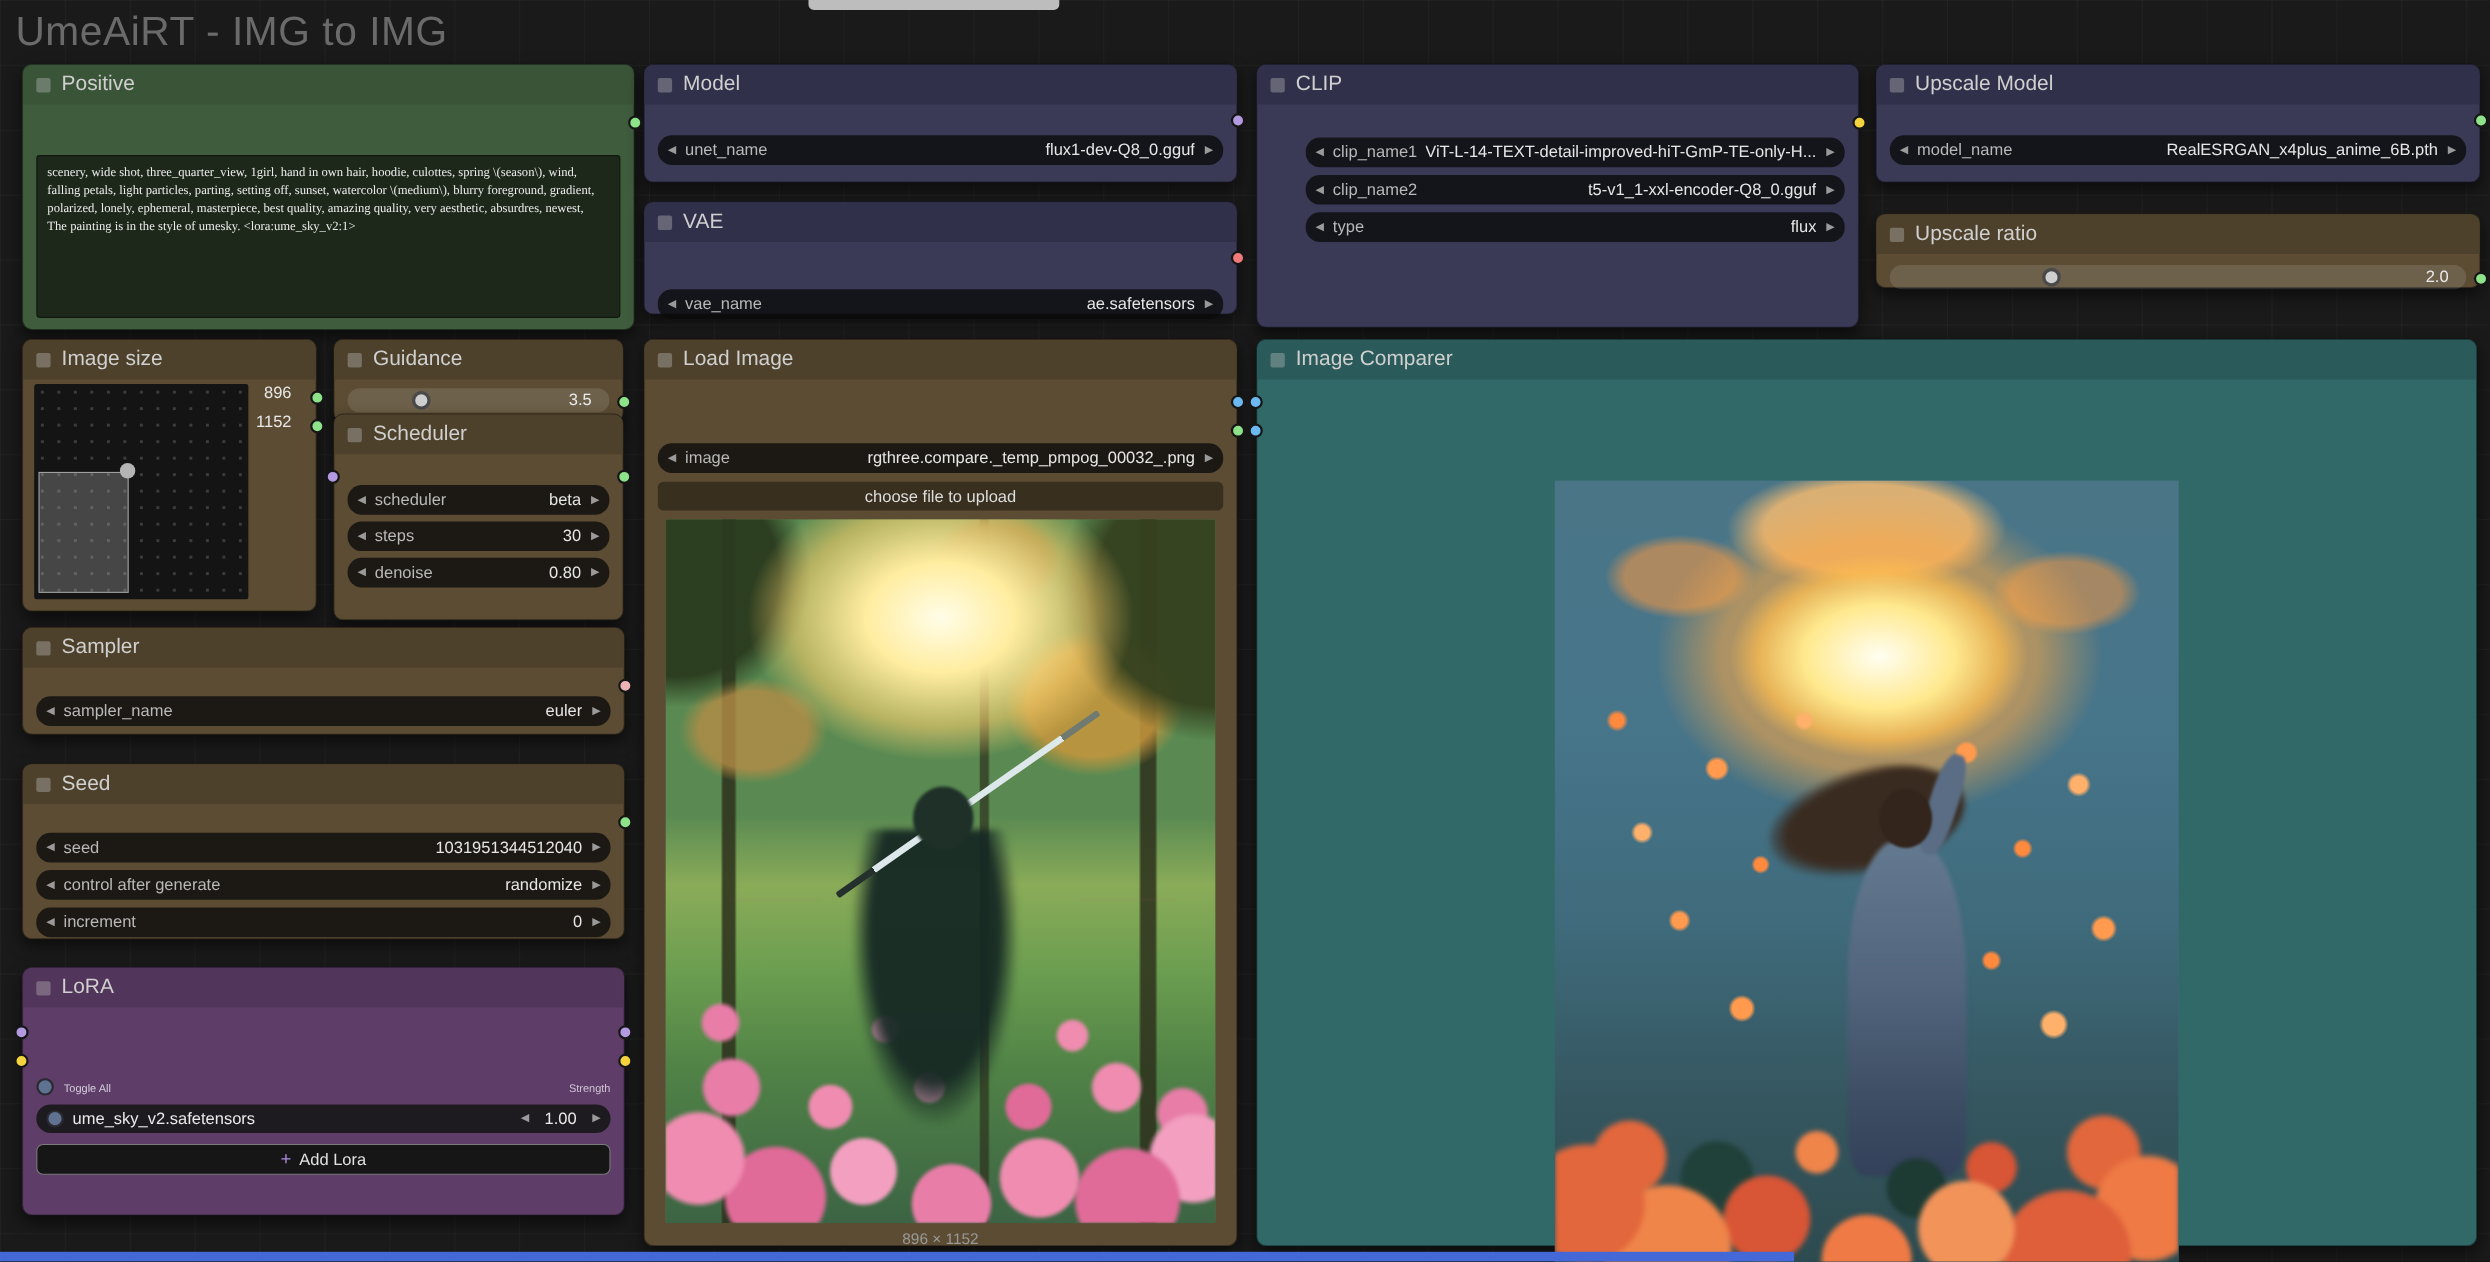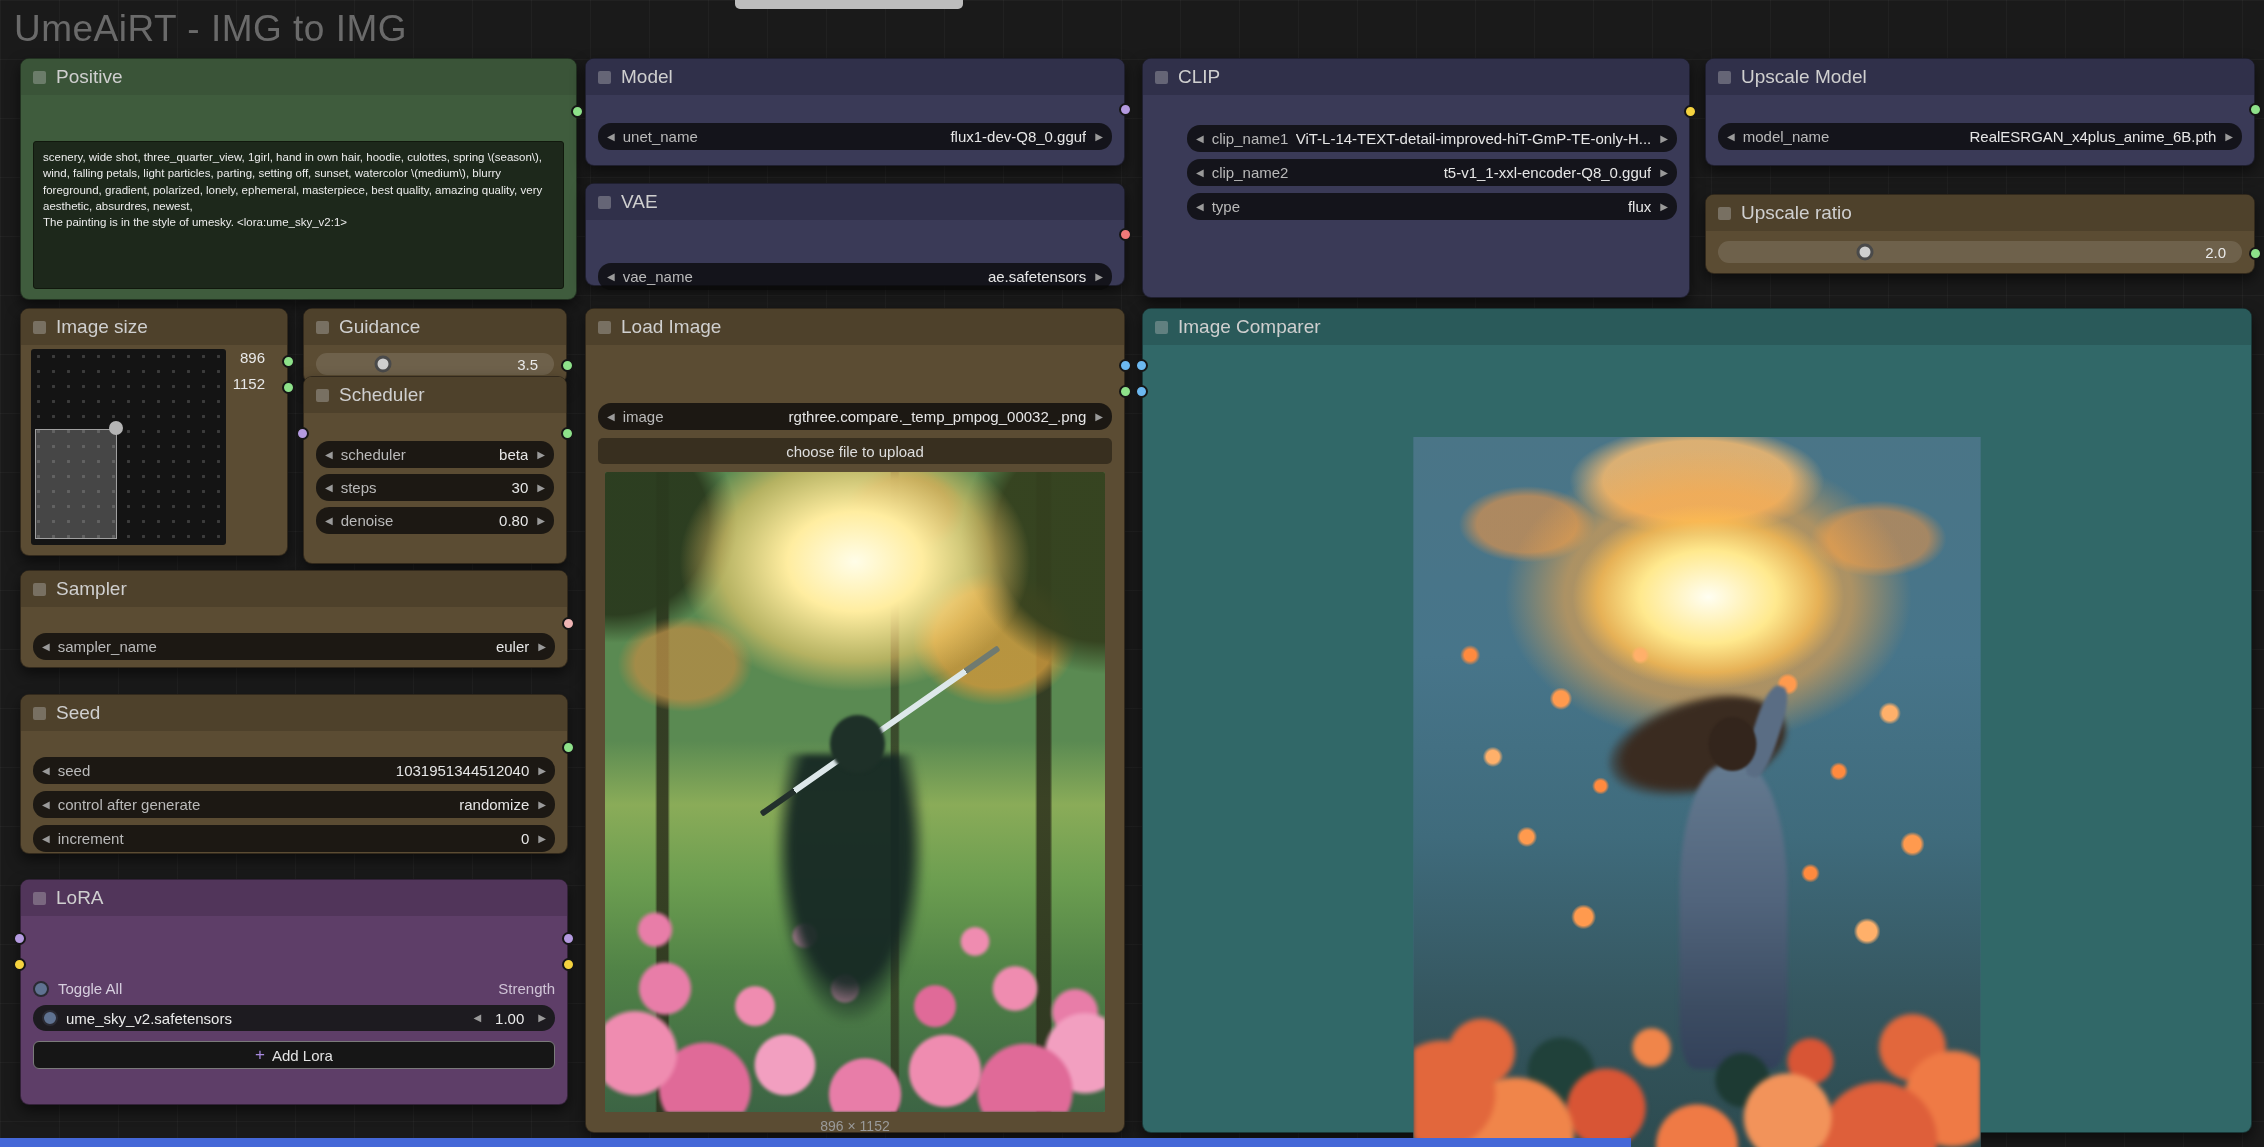--- a/index.html
+++ b/index.html
@@ -36,21 +36,21 @@
   .d-yellow{background:#f5d33f;} .d-blue{background:#6cb8f0;} .d-pink{background:#eeb4b4;}
 
   .widget { height:27px; flex:0 0 27px; background:rgba(10,10,10,.78); border-radius:13px;
             display:flex; align-items:center; padding:0 9px; font-size:15px; }
   .arr { color:#9a9a9a; font-size:10px; line-height:1; }
   .arr.l::before{content:"◀";} .arr.r::before{content:"▶";}
   .wlabel { margin-left:8px; color:#b9b9b9; }
   .wvalue { margin-left:auto; margin-right:9px; color:#e6e6e6; white-space:nowrap; overflow:hidden; text-overflow:ellipsis; }
 
   .prompt { margin-top:46px; flex:1; background:#1d281b; border:1px solid #11180d; border-radius:3px;
-            color:#ececec; font-family:Liberation Sans, sans-serif; font-size:11.5px; line-height:1.42;
+            color:#ececec; font-family:Liberation Serif, serif; font-size:11.5px; line-height:1.42;
             padding:7px 9px; white-space:pre-wrap; overflow:hidden; }
 
   .slider { position:relative; height:22px; flex:0 0 22px; background:rgba(255,255,255,.12); border-radius:11px; }
   .knob { position:absolute; top:50%; transform:translate(-50%,-50%); width:17px; height:17px; border-radius:50%;
           background:#cfcfcf; border:3px solid #4a4a4a; }
   .sval { position:absolute; right:16px; top:50%; transform:translateY(-50%); font-size:15px; color:#eaeaea; }
 
   
   .sz-canvas { position:absolute; left:10px; top:40px; width:195px; height:196px; background:#141414;
                background-image:radial-gradient(#3c3c3c 1.4px, transparent 1.6px); background-size:15px 15px;
@@ -60,21 +60,21 @@
   .sz-knob { position:absolute; left:78px; top:72px; width:14px; height:14px; border-radius:50%; background:#b5b5b5; }
   .sz-val { position:absolute; right:22px; font-size:15px; color:#e8e8e8; }
 
   
   .upload-btn { margin-top:8px; height:26px; flex:0 0 26px; background:rgba(0,0,0,.38); border-radius:5px;
                 display:flex; align-items:center; justify-content:center; font-size:15px; color:#dedede; }
   .preview { margin:8px auto 0; width:500px; height:640px; flex:0 0 640px; position:relative; overflow:hidden; border-radius:2px; }
   .img-cap { margin-top:6px; text-align:center; font-size:14px; color:#9a9a9a; }
 
   
-  .lora-row { margin-top:64px; display:flex; align-items:center; gap:9px; font-size:15px; color:#d6cede; }
+  .lora-row { margin-top:64px; display:flex; align-items:flex-end; gap:9px; font-size:10px; color:#d6cede; }
   .toggle { width:16px; height:16px; border-radius:50%; background:#5f7291; border:2px solid #2a2a33; }
   .strength { margin-left:auto; color:#cfc3d6; }
   .lora-pill { margin-top:8px; height:26px; flex:0 0 26px; background:#1d1b20; border-radius:13px;
                display:flex; align-items:center; gap:8px; padding:0 9px; font-size:15px; color:#eaeaea; }
   .lora-pill .lval { margin-left:6px; margin-right:6px; }
   .lora-pill .lname { flex:1; }
   .add-lora { margin-top:10px; height:28px; flex:0 0 28px; background:#161616; border:1px solid #7a7a7a;
               border-radius:6px; display:flex; align-items:center; justify-content:center; gap:7px;
               font-size:15px; color:#e2e2e2; }
   .add-lora .plus { color:#a88ae0; font-size:17px; }
@@ -259,21 +259,21 @@
     <div class="nb" style="padding-top:28px;">
       <div class="widget">
         <span class="arr l"></span>
         <span class="wlabel">model_name</span>
         <span class="wvalue">RealESRGAN_x4plus_anime_6B.pth</span>
         <span class="arr r"></span>
       </div>
     </div>
   </div>
 
-  <div class="node n-brown" style="left:1705px;top:194px;width:550px;height:80px;">
+  <div class="node n-brown" style="left:1705px;top:194px;width:550px;height:68px;">
     <div class="nh">
       <span class="cbox"></span>
       <span>Upscale ratio</span>
     </div>
     <span class="dot dr d-green" style="top:52px"></span>
     <div class="nb" style="padding-top:10px;">
       <div class="slider">
         <span class="knob" style="left:28%"></span>
         <span class="sval">2.0</span>
       </div>

